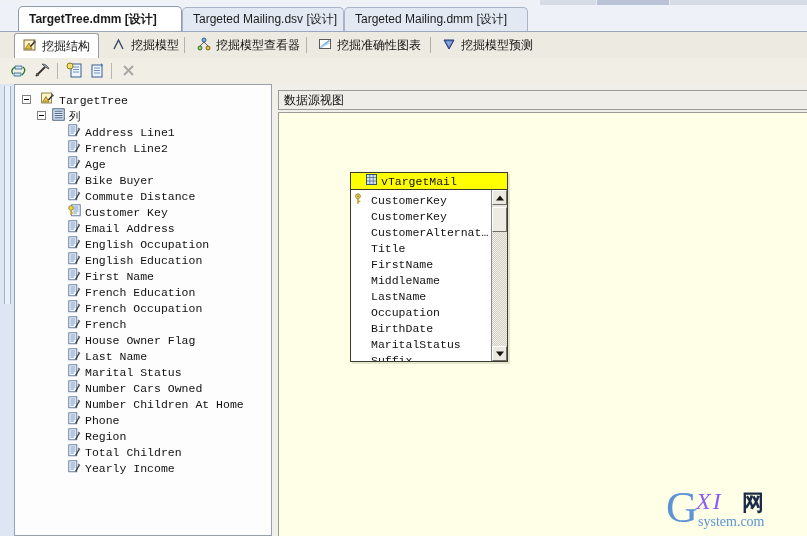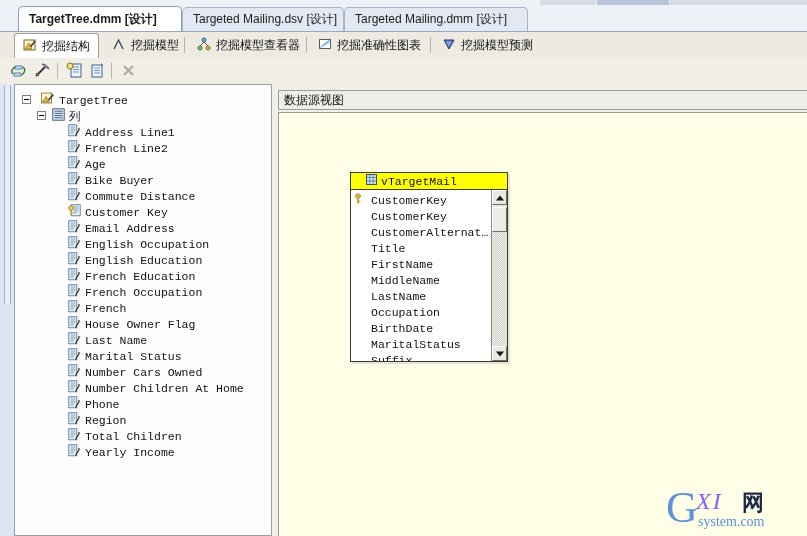--- a/index.html
+++ b/index.html
@@ -588,20 +588,29 @@
             </svg></span>
           <span>English Education</span>
         </div>
         <div class="tnode">
           <span class="ico" style="margin-left:53px;margin-right:4px"><svg width="13" height="13" viewBox="0 0 13 13">
               <rect x="0.8" y="0.8" width="8" height="11" fill="#eef5fd" stroke="#44628a" stroke-width="0.8"></rect>
               <path d="M2.4 3 h5 M2.4 5 h5 M2.4 7 h5 M2.4 9 h3.4" stroke="#5c86b4" stroke-width="0.8"></path>
               <path d="M7.6 11.4 L11.6 4.6" stroke="#2c2c2c" stroke-width="1.1"></path>
               <path d="M10.6 3.6 L12.4 5.4 L11.6 6.2 L9.8 4.4 Z" fill="#6e6e6e"></path>
             </svg></span>
+          <span>First Name</span>
+        </div>
+        <div class="tnode">
+          <span class="ico" style="margin-left:53px;margin-right:4px"><svg width="13" height="13" viewBox="0 0 13 13">
+              <rect x="0.8" y="0.8" width="8" height="11" fill="#eef5fd" stroke="#44628a" stroke-width="0.8"></rect>
+              <path d="M2.4 3 h5 M2.4 5 h5 M2.4 7 h5 M2.4 9 h3.4" stroke="#5c86b4" stroke-width="0.8"></path>
+              <path d="M7.6 11.4 L11.6 4.6" stroke="#2c2c2c" stroke-width="1.1"></path>
+              <path d="M10.6 3.6 L12.4 5.4 L11.6 6.2 L9.8 4.4 Z" fill="#6e6e6e"></path>
+            </svg></span>
           <span>French Education</span>
         </div>
         <div class="tnode">
           <span class="ico" style="margin-left:53px;margin-right:4px"><svg width="13" height="13" viewBox="0 0 13 13">
               <rect x="0.8" y="0.8" width="8" height="11" fill="#eef5fd" stroke="#44628a" stroke-width="0.8"></rect>
               <path d="M2.4 3 h5 M2.4 5 h5 M2.4 7 h5 M2.4 9 h3.4" stroke="#5c86b4" stroke-width="0.8"></path>
               <path d="M7.6 11.4 L11.6 4.6" stroke="#2c2c2c" stroke-width="1.1"></path>
               <path d="M10.6 3.6 L12.4 5.4 L11.6 6.2 L9.8 4.4 Z" fill="#6e6e6e"></path>
             </svg></span>
           <span>French Occupation</span>

